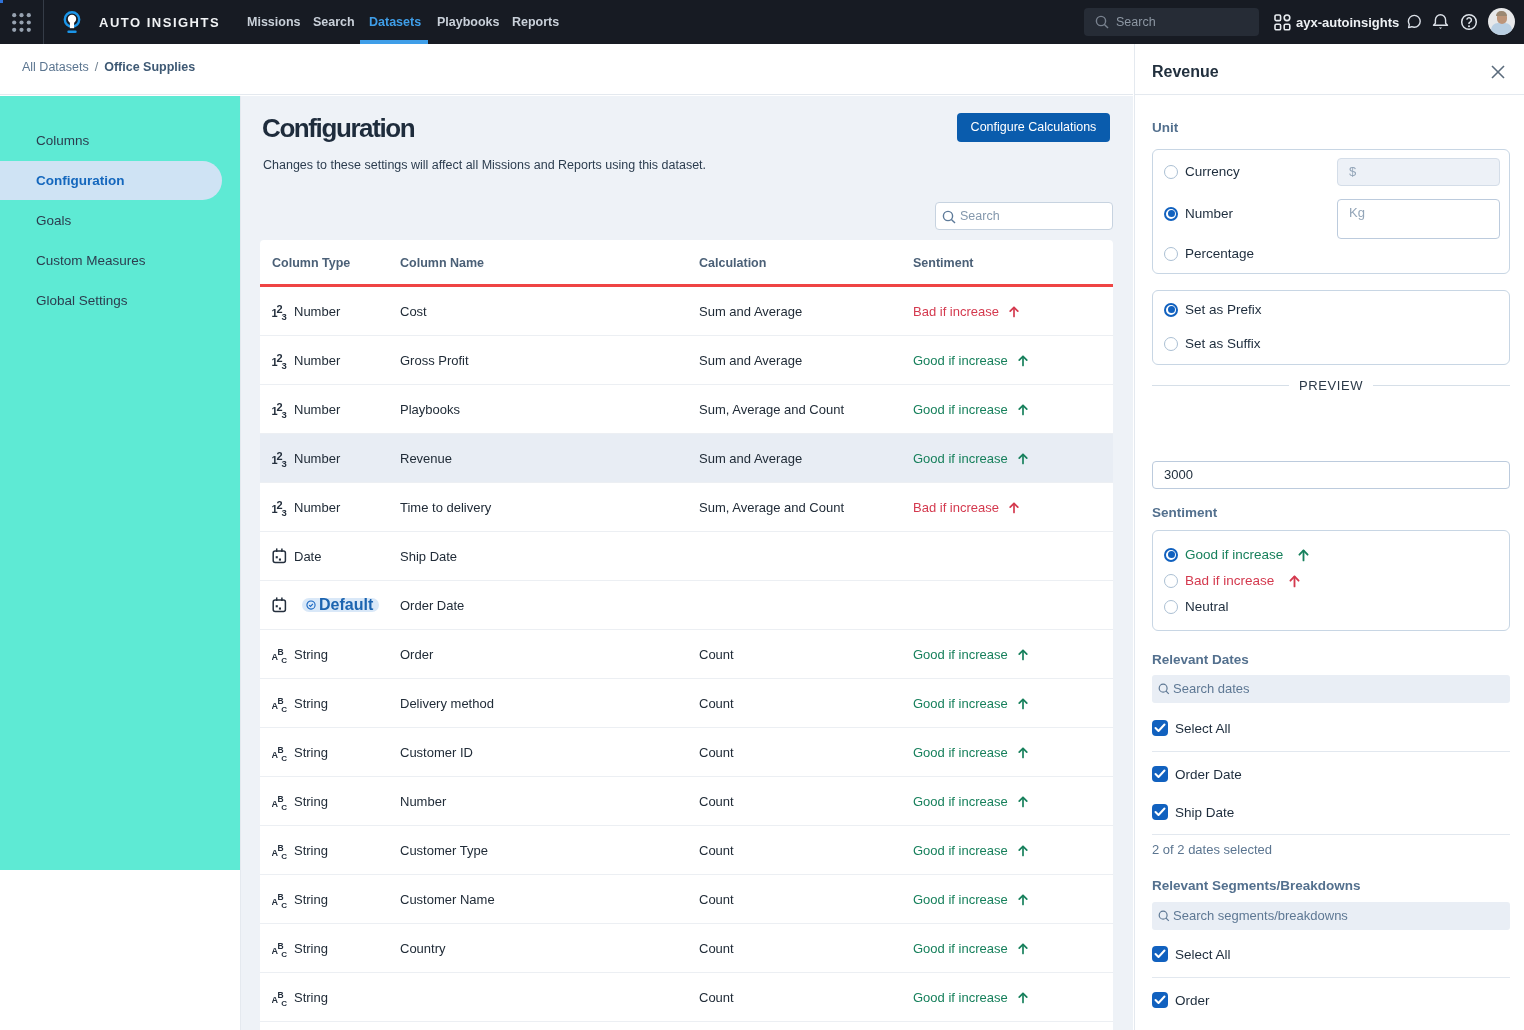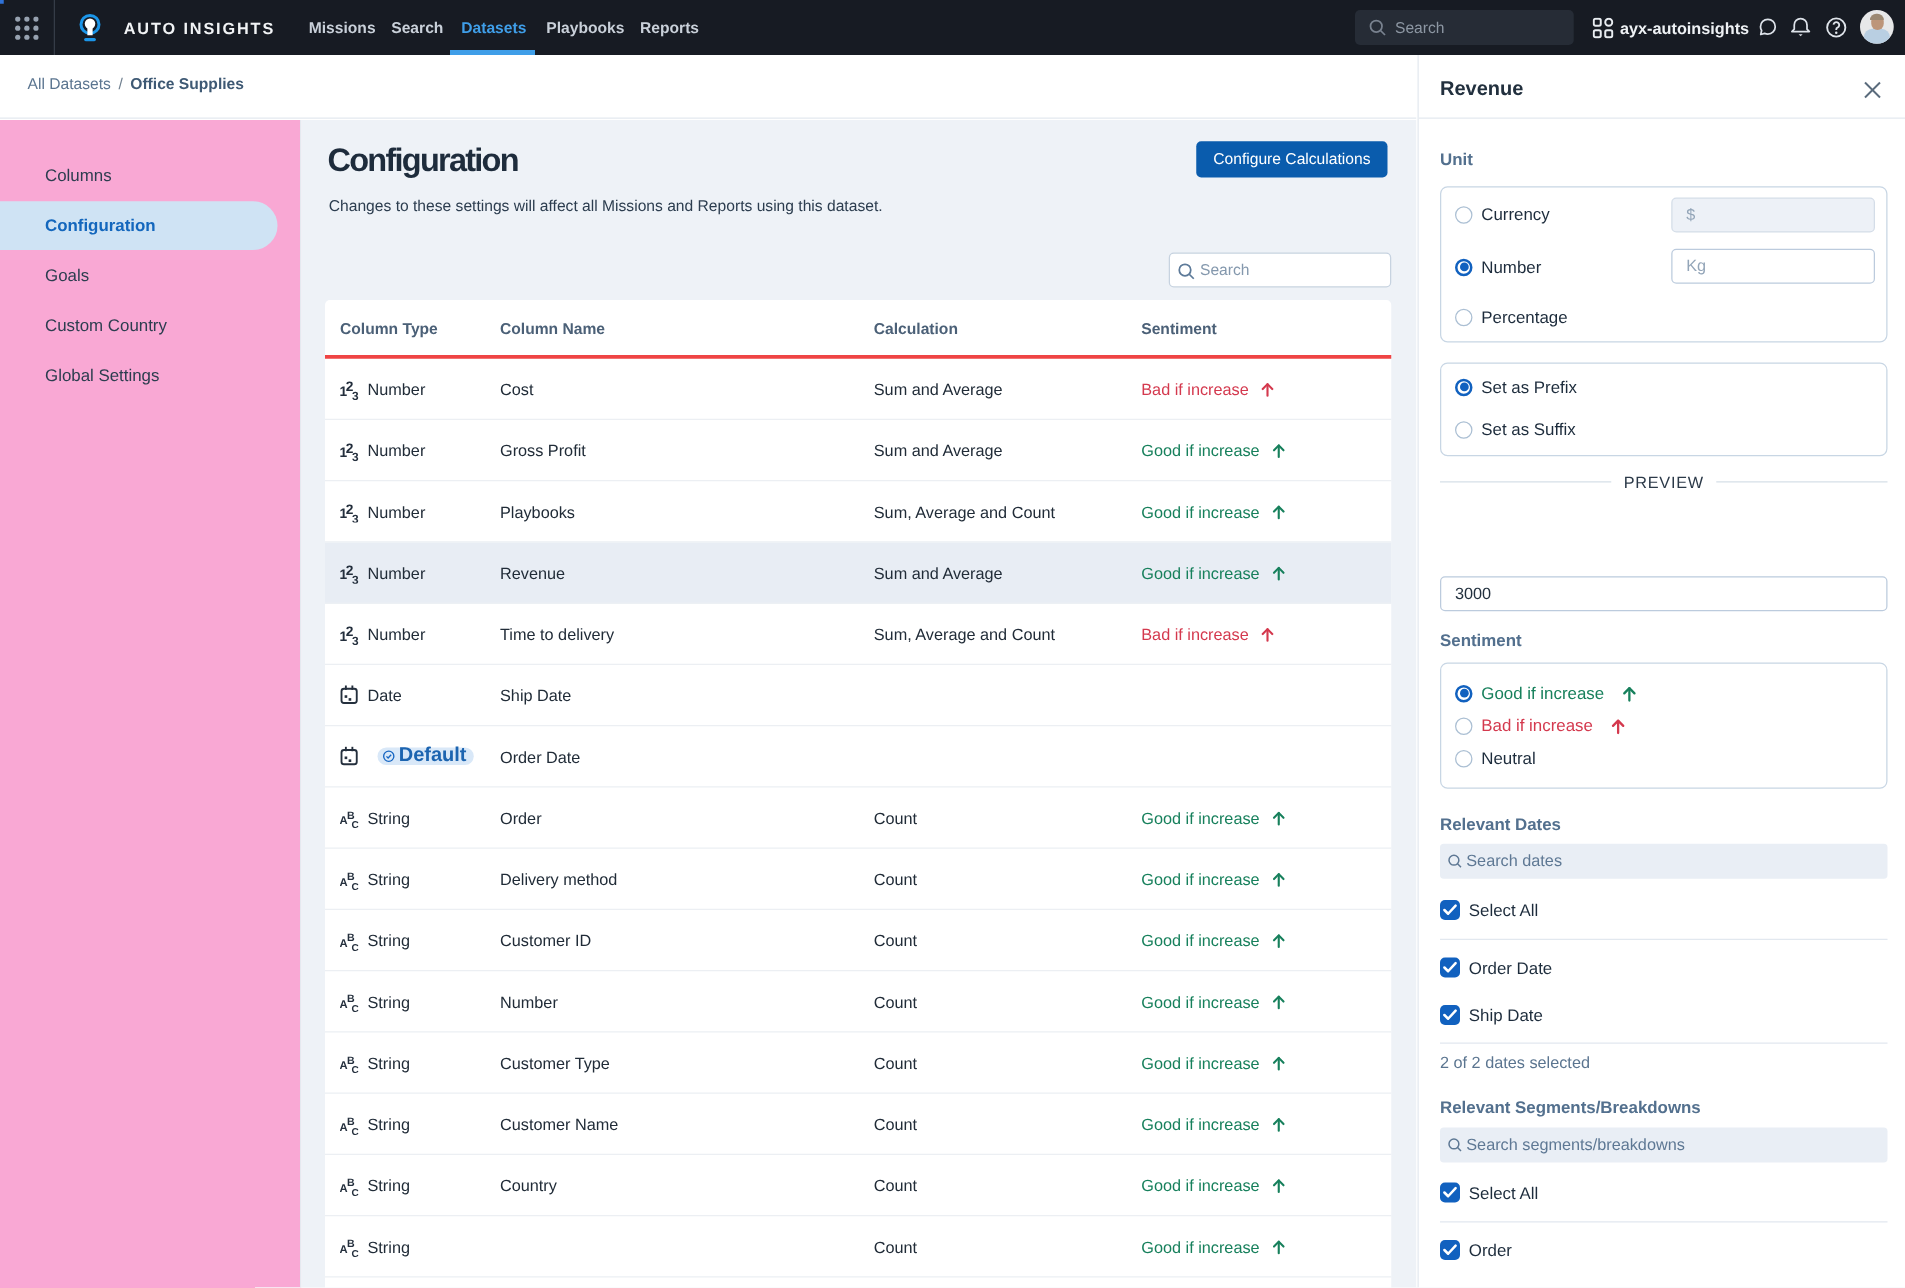--- a/index.html
+++ b/index.html
@@ -22,21 +22,21 @@
 .nicon { position:absolute; top:0; }
 
 
 #crumb { position:absolute; top:44px; left:0; width:1133px; height:51px; background:#fff; border-bottom:1px solid #e4e9ef; font-size:12.5px; }
 #crumb .in { position:absolute; left:22px; top:16px; }
 #crumb a { color:#5b7590; text-decoration:none; }
 #crumb .sl { color:#708090; padding:0 6px; }
 #crumb b { color:#3e5974; }
 
 
-#sidebar { position:absolute; top:96px; left:0; width:241px; height:934px; background:#f9a8d4; }
+#sidebar { position:absolute; top:96px; left:0; width:241px; height:774px; background:#5eead4; }
 #sidebar .vline { position:absolute; right:0; top:0; width:1px; height:934px; background:#e4e9ef; }
 .sitem { position:absolute; left:36px; color:#2c3d4f; font-size:13.5px; }
 #spill { position:absolute; left:0; top:65px; width:222px; height:39px; background:#cfe3f4; border-radius:0 20px 20px 0; }
 .sitem.act { color:#1467bd; font-weight:bold; }
 
 
 #main { position:absolute; top:96px; left:241px; width:892px; height:934px; background:#eef2f7; }
 #h1 { position:absolute; left:21px; top:17px; font-size:26px; font-weight:bold; color:#1e2c3c; letter-spacing:-1.4px; }
 #subt { position:absolute; left:22px; top:62px; font-size:12.5px; color:#2c3d4f; }
 #cfgbtn { position:absolute; left:716px; top:17px; width:153px; height:29px; background:#0a5cad; border-radius:4px; color:#fff; font-size:12.5px; text-align:center; line-height:29px; }
@@ -147,21 +147,21 @@
 </div>
 <div id="crumb">
     <div class="in"><a>All Datasets</a><span class="sl">/</span><b>Office Supplies</b></div>
   </div>
 <div id="sidebar">
   <div class="vline"></div>
   <div id="spill"></div>
   <div class="sitem" style="top:37px;">Columns</div>
   <div class="sitem act" style="top:77px;">Configuration</div>
   <div class="sitem" style="top:117px;">Goals</div>
-  <div class="sitem" style="top:157px;">Custom Country</div>
+  <div class="sitem" style="top:157px;">Custom Measures</div>
   <div class="sitem" style="top:197px;">Global Settings</div>
 </div>
 <div id="main">
   <div id="h1">Configuration</div>
   <div id="subt">Changes to these settings will affect all Missions and Reports using this dataset.</div>
   <div id="cfgbtn">Configure Calculations</div>
   <div id="tsearch">
       <svg style="position:absolute;left:6px;top:7px;" width="14" height="14" viewBox="0 0 14 14">
         <circle cx="6" cy="6" r="4.6" fill="none" stroke="#5d7a99" stroke-width="1.4"></circle>
         <line x1="9.4" y1="9.4" x2="13" y2="13" stroke="#5d7a99" stroke-width="1.4"></line>
@@ -452,21 +452,21 @@
   <div class="pbox" style="top:105px;height:125px;"></div>
   <div class="rrow" style="top:120px;">
       <div class="radio"></div>
       <div class="rlab">Currency</div>
     </div>
   <div class="pinput dis" style="left:202px;top:114px;width:163px;height:28px;">$</div>
   <div class="rrow" style="top:162px;">
       <div class="radio on"></div>
       <div class="rlab">Number</div>
     </div>
-  <div class="pinput" style="left:202px;top:155px;width:163px;height:28px;">Kg</div>
+  <div class="pinput" style="left:202px;top:155px;width:163px;height:40px;">Kg</div>
   <div class="rrow" style="top:202px;">
       <div class="radio"></div>
       <div class="rlab">Percentage</div>
     </div>
   <div class="pbox" style="top:246px;height:75px;"></div>
   <div class="rrow" style="top:258px;">
       <div class="radio on"></div>
       <div class="rlab">Set as Prefix</div>
     </div>
   <div class="rrow" style="top:292px;">

